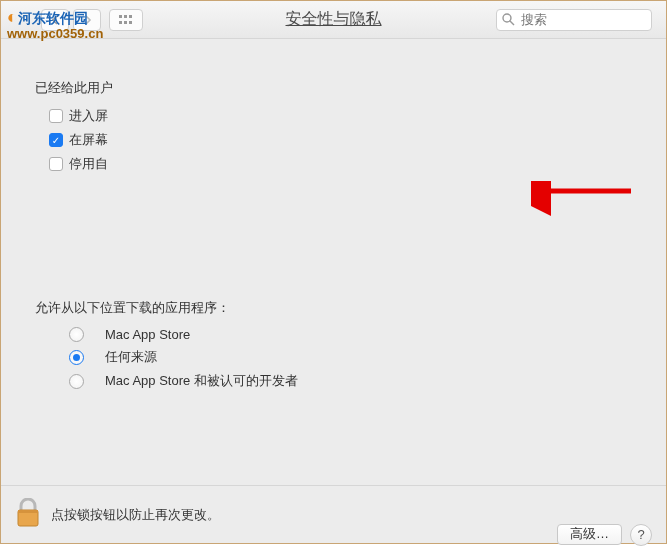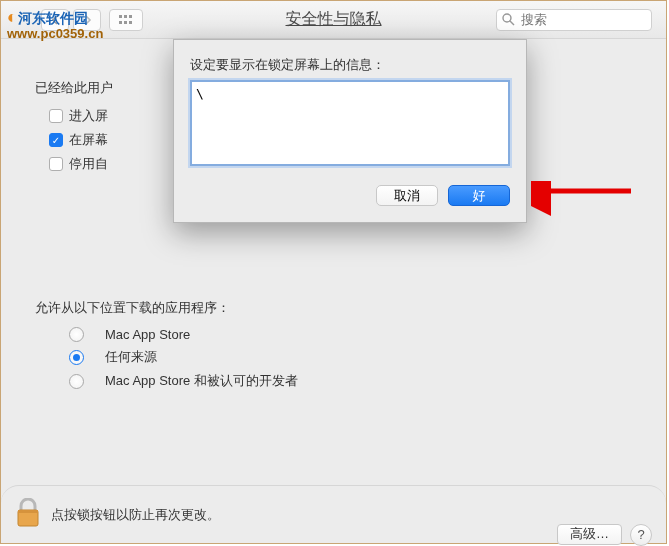--- a/index.html
+++ b/index.html
@@ -139,21 +139,20 @@
 }
 .footer {
   position: absolute;
   left: 0; right: 0; bottom: 0;
   height: 58px;
   border-top: 1px solid #d6d6d6;
   background: #ececec;
   display: flex;
   align-items: center;
   padding: 0 14px;
-  border-radius: 18px;
 }
 .lock-ic { margin-right: 10px; }
 .footer-text { color: #333; font-size: 13px; }
 .footer-right {
   margin-left: auto;
   display: flex;
   gap: 8px;
   align-items: flex-start;
   margin-top: 40px;
 }
@@ -330,28 +329,20 @@
         <rect x="3" y="12" width="20" height="3" fill="#d6933c"></rect>
       </svg>
     </span>
     <span class="footer-text">点按锁按钮以防止再次更改。</span>
     <div class="footer-right">
       <button class="btn">高级…</button>
       <div class="help-btn">?</div>
     </div>
   </div>
 
-  <div class="dialog">
-    <div class="dialog-label">设定要显示在锁定屏幕上的信息：</div>
-    <textarea style="">\</textarea>
-    <div class="dialog-btns">
-      <button class="btn-default">取消</button>
-      <button class="btn-primary">好</button>
-    </div>
-  </div>
 
   <svg class="arrow" width="110" height="40">
     <defs>
       <marker id="ah" markerWidth="10" markerHeight="10" refX="2" refY="5" orient="auto">
         <path d="M0,0 L10,5 L0,10 z" fill="#e40000"></path>
       </marker>
     </defs>
     <line x1="100" y1="10" x2="10" y2="10" stroke="#e40000" stroke-width="5" marker-end="url(#ah)"></line>
   </svg>
 

